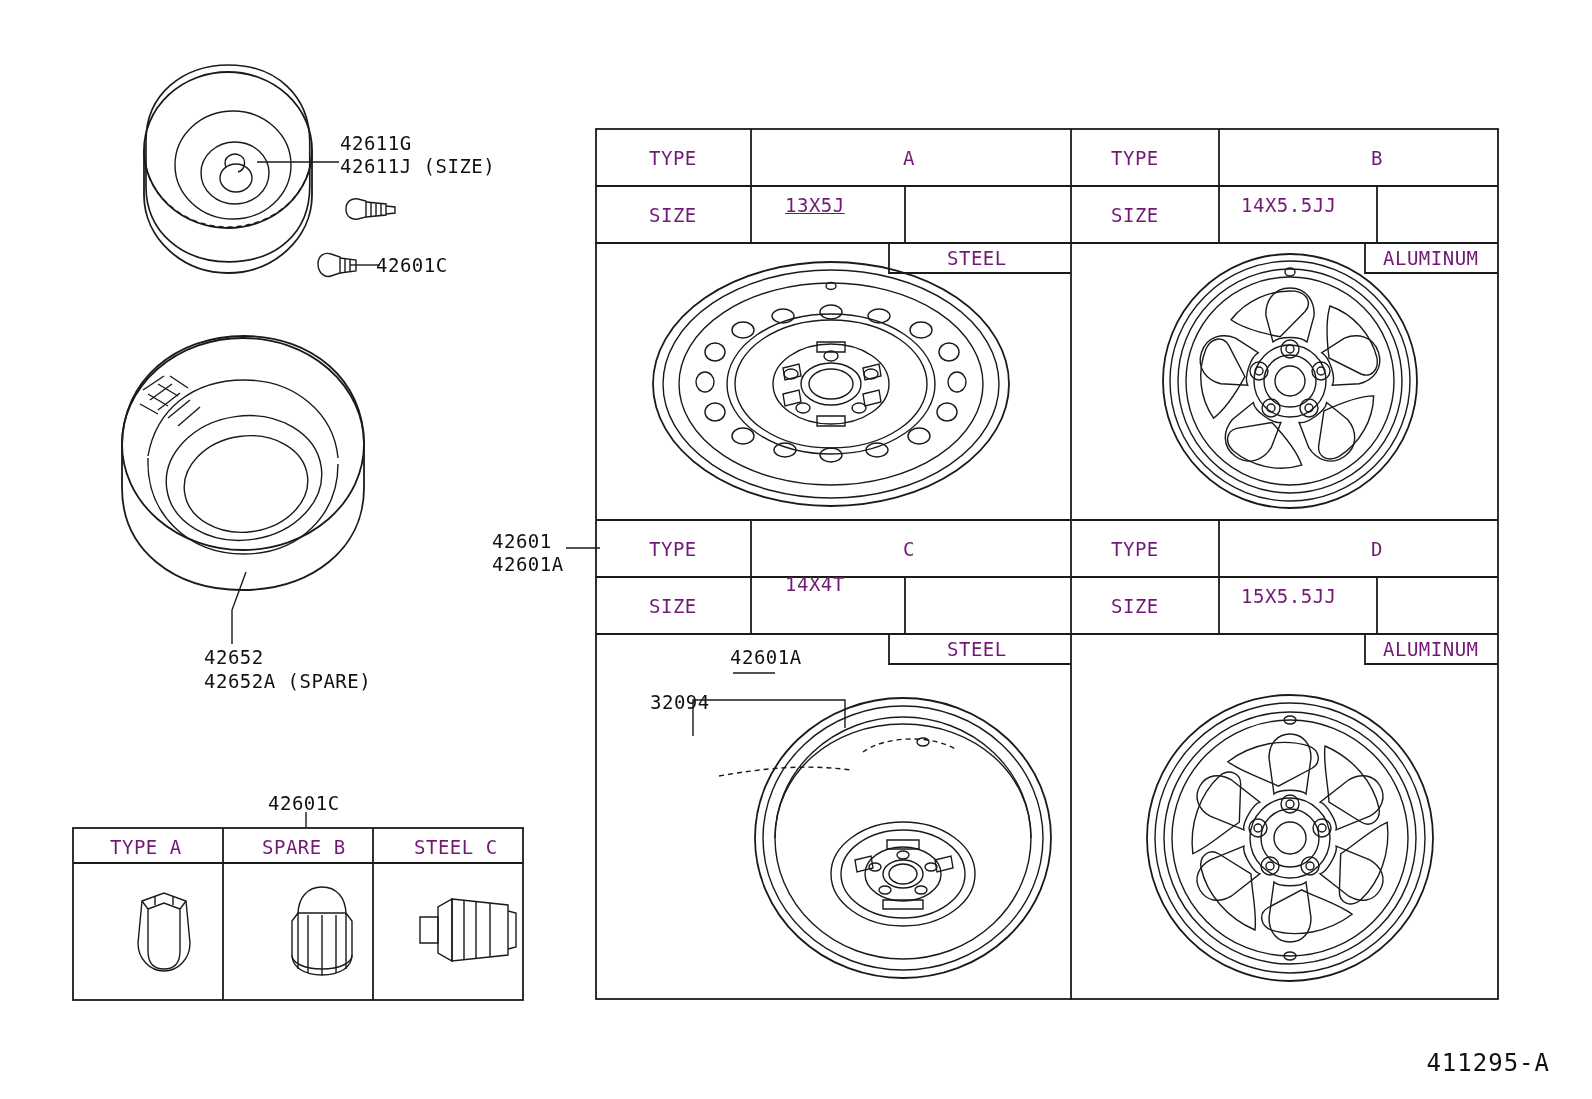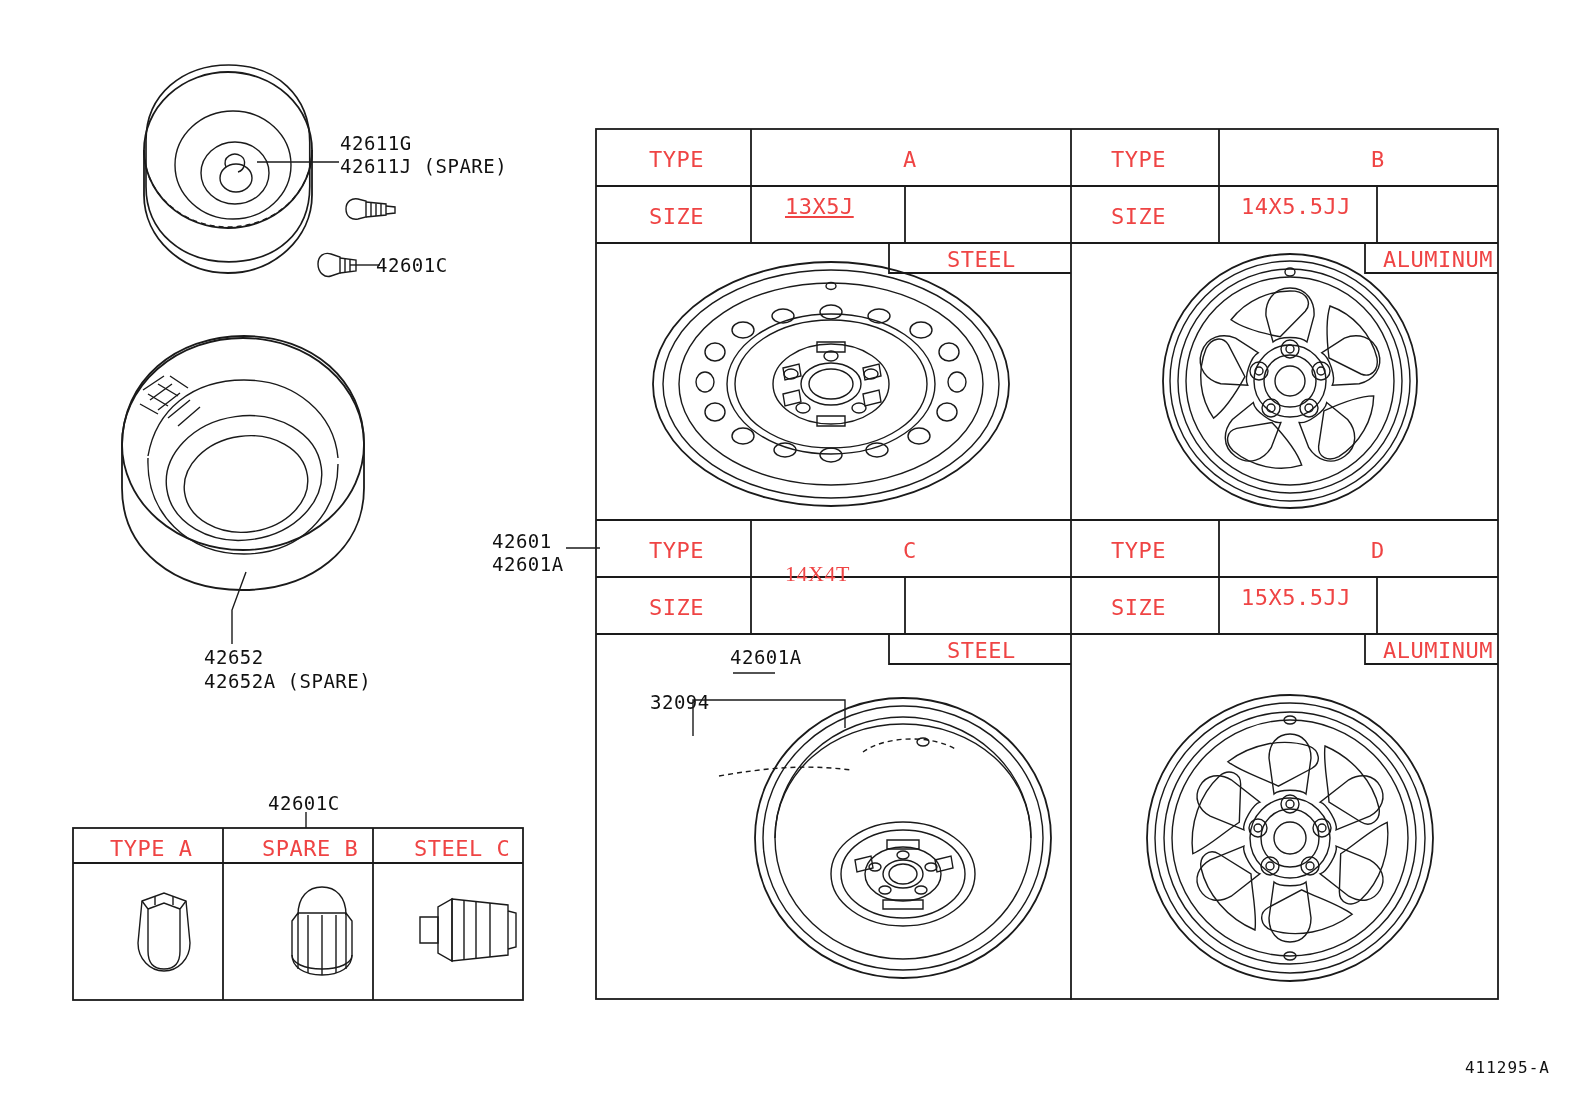--- a/index.html
+++ b/index.html
@@ -18,42 +18,42 @@
   .abs { position: absolute; }
   .lbl {
     font-family: "DejaVu Sans Mono", monospace;
     font-size: 19px;
     letter-spacing: 0.5px;
     white-space: pre;
     color: #111;
   }
   .tbl-txt {
     font-family: "DejaVu Sans Mono", monospace;
-    font-size: 22px;
+    font-size: 19px;
     letter-spacing: 0.5px;
-    color: #ef4444;
+    color: #701a75;
   }
   svg { display: block; }
   .ln { stroke: #1a1a1a; fill: none; }
   .thin { stroke-width: 1.4; }
   .med { stroke-width: 1.8; }
   .dash { stroke-dasharray: 5 4; }
 
   
   #spec-table {
     left: 595px; top: 128px; width: 904px; height: 872px;
   }
 
   
   #nut-table { left: 72px; top: 827px; width: 452px; height: 135px; }
 
   .footer-code {
     right: 42px; bottom: 22px;
     font-family: "DejaVu Sans Mono", monospace;
-    font-size: 16px;
+    font-size: 24px;
     letter-spacing: 1px;
     color: #111;
   }
 </style>
 </head>
 <body>
 
 <div class="abs" style="left:100px; top:45px; width:260px; height:250px;">
   <svg width="260" height="250" viewBox="0 0 260 250">
 
@@ -68,21 +68,21 @@
   </svg>
 </div>
 
 <div class="abs" style="left:255px; top:140px; width:110px; height:40px;">
   <svg width="110" height="40" viewBox="0 0 110 40">
     <path class="ln thin" d="M2 22 L84 22"></path>
   </svg>
 </div>
 
 <div class="abs lbl" style="left:340px; top:132px;">42611G</div>
-<div class="abs lbl" style="left:340px; top:155px;">42611J (SPARE)</div>
+<div class="abs lbl" style="left:340px; top:155px;">42611J (SIZE)</div>
 
 <div class="abs" style="left:340px; top:190px; width:70px; height:40px;">
   <svg width="70" height="40" viewBox="0 0 70 40">
     <path class="ln thin" d="M6 19 C6 11 12 8 18 9 L26 11 L26 27 L18 29 C12 30 6 27 6 19 Z"></path>
     <path class="ln thin" d="M26 12 L46 14 L46 25 L26 27"></path>
     <path class="ln thin" d="M31 13 L31 26 M36 13.5 L36 26 M41 14 L41 25.5"></path>
     <path class="ln thin" d="M46 16 L55 17 L55 23 L46 24"></path>
   </svg>
 </div>
 
@@ -226,21 +226,21 @@
 
   <div class="abs tbl-txt" style="left:516px; top:19px;">TYPE</div>
   <div class="abs tbl-txt" style="left:776px; top:19px;">B</div>
   <div class="abs tbl-txt" style="left:516px; top:76px;">SIZE</div>
   <div class="abs tbl-txt" style="left:646px; top:66px;">14X5.5JJ</div>
   <div class="abs tbl-txt" style="left:788px; top:119px;">ALUMINUM</div>
 
   <div class="abs tbl-txt" style="left:54px; top:410px;">TYPE</div>
   <div class="abs tbl-txt" style="left:308px; top:410px;">C</div>
   <div class="abs tbl-txt" style="left:54px; top:467px;">SIZE</div>
-  <div class="abs tbl-txt" style="left:190px; top:433px;font-family:Liberation Serif, serif;">14X4T</div>
+  <div class="abs tbl-txt" style="left:190px; top:445px;">14X4T</div>
   <div class="abs tbl-txt" style="left:352px; top:510px;">STEEL</div>
 
   <div class="abs tbl-txt" style="left:516px; top:410px;">TYPE</div>
   <div class="abs tbl-txt" style="left:776px; top:410px;">D</div>
   <div class="abs tbl-txt" style="left:516px; top:467px;">SIZE</div>
   <div class="abs tbl-txt" style="left:646px; top:457px;">15X5.5JJ</div>
   <div class="abs tbl-txt" style="left:788px; top:510px;">ALUMINUM</div>
 
   <div class="abs" style="left:36px; top:128px; width:400px; height:256px;">
     <svg width="400" height="256" viewBox="0 0 400 256">

